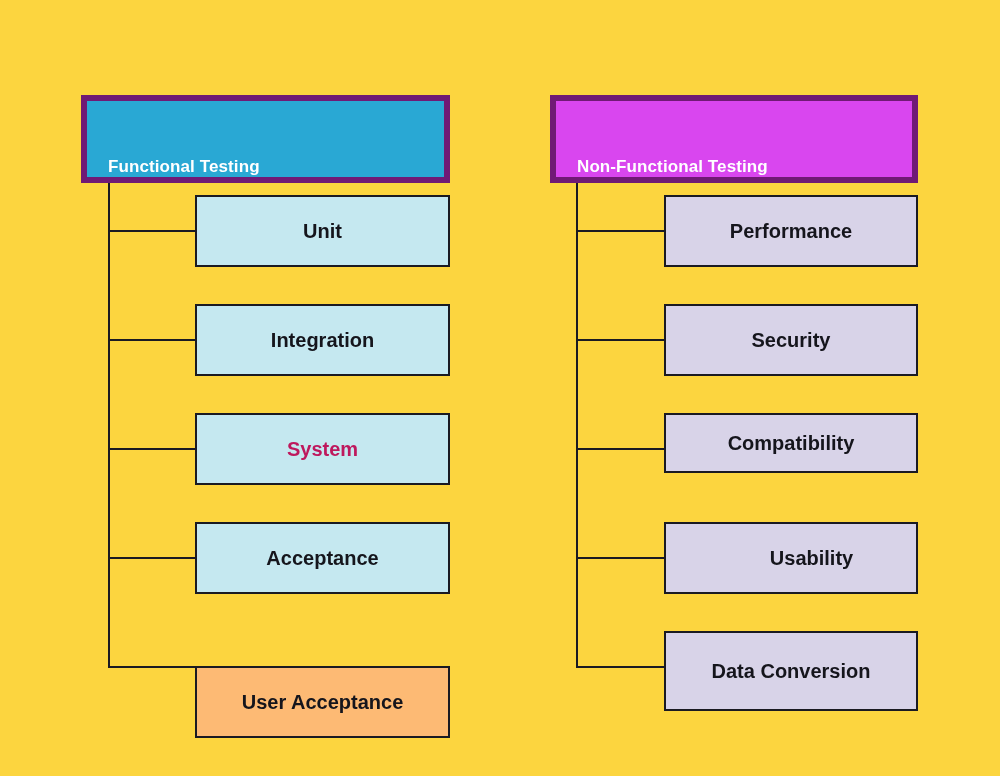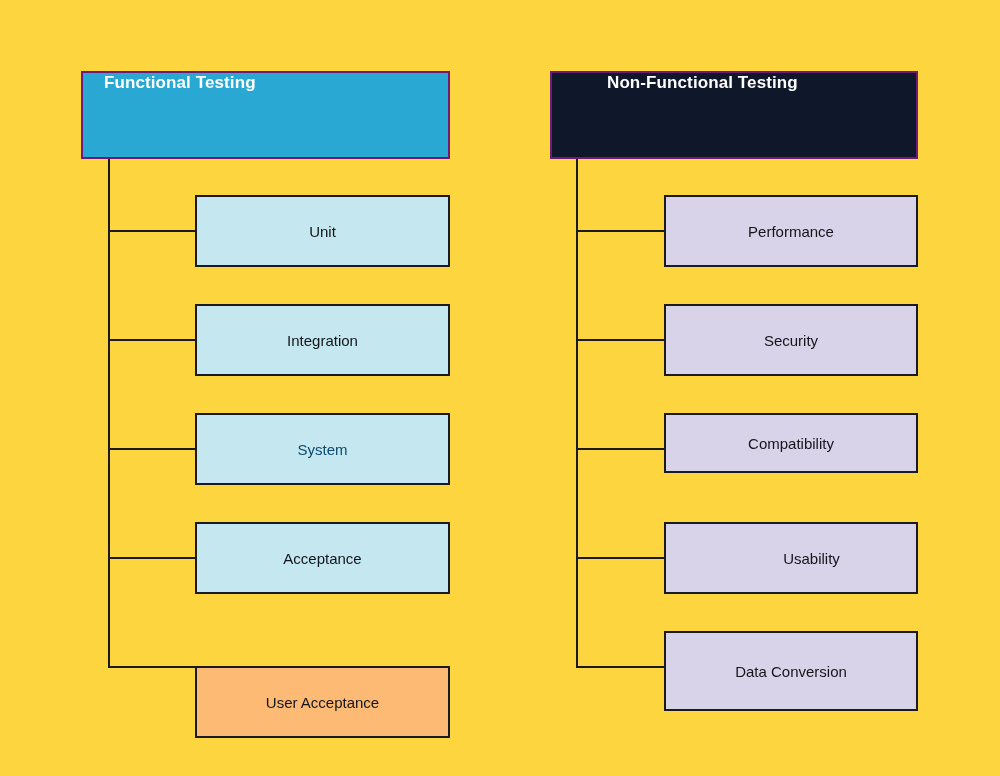--- a/index.html
+++ b/index.html
@@ -35,24 +35,25 @@
     background: #1a1a22;
   }
   .trunk  { width: 2px; }
   .branch { height: 2px; }
 
   
   .root-node {
     position: absolute;
     box-sizing: border-box;
     height: 88px;
-    border: 2px solid #701a75;
+    border: 6px solid #701a75;
     display: flex;
-    align-items: flex-start;
+    align-items: flex-end;
     z-index: 3;
+    margin-top: 24px;
   }
   .root-label {
     font-size: 17px;
     font-weight: bold;
     color: #ffffff;
     letter-spacing: 0.1px;
     padding-left: 21px;
     white-space: nowrap;
   }
 
@@ -61,22 +62,22 @@
     position: absolute;
     box-sizing: border-box;
     height: 72px;
     border: 2px solid #1a1a22;
     display: flex;
     align-items: center;
     justify-content: center;
     z-index: 3;
   }
   .leaf-label {
-    font-size: 15px;
-    font-weight: normal;
+    font-size: 20px;
+    font-weight: bold;
     color: #15151c;
     white-space: nowrap;
     text-align: center;
   }
 </style>
 </head>
 <body style="background: rgb(252, 213, 63);">
 
 <div id="canvas" style="background: rgb(252, 213, 63);">
   <div class="connectors" id="connectors">
@@ -97,29 +98,29 @@
       <div class="root-node" style="left: 81px; top: 71px; width: 369px; height: 88px; background: rgb(41, 168, 212);">
         <span class="root-label" style="color: rgb(255, 255, 255);">Functional Testing</span>
       </div>
       <div class="leaf-node" style="left: 195px; top: 195px; width: 255px; height: 72px; background: rgb(197, 232, 240);">
         <span class="leaf-label" style="color: rgb(21, 21, 28);">Unit</span>
       </div>
       <div class="leaf-node" style="left: 195px; top: 304px; width: 255px; height: 72px; background: rgb(197, 232, 240);">
         <span class="leaf-label" style="color: rgb(21, 21, 28); text-align: right;">Integration</span>
       </div>
       <div class="leaf-node" style="left: 195px; top: 413px; width: 255px; height: 72px; background: rgb(197, 232, 240);">
-        <span class="leaf-label" style="color: #0c4a6e;">System</span>
+        <span class="leaf-label" style="color: #be185d;">System</span>
       </div>
       <div class="leaf-node" style="left: 195px; top: 522px; width: 255px; height: 72px; background: rgb(197, 232, 240);">
         <span class="leaf-label" style="color: rgb(21, 21, 28);">Acceptance</span>
       </div>
       <div class="leaf-node" style="left: 195px; top: 666px; width: 255px; height: 72px; background: #fdba74;">
         <span class="leaf-label" style="color: rgb(21, 21, 28);">User Acceptance</span>
       </div>
-      <div class="root-node" style="left: 550px; top: 71px; width: 368px; height: 88px; background: #0f172a; padding-left: 34px;">
+      <div class="root-node" style="left: 550px; top: 71px; width: 368px; height: 88px; background: #d946ef;">
         <span class="root-label" style="color: rgb(255, 255, 255);">Non-Functional Testing</span>
       </div>
       <div class="leaf-node" style="left: 664px; top: 195px; width: 254px; height: 72px; background: rgb(216, 211, 232);">
         <span class="leaf-label" style="color: rgb(21, 21, 28); text-align: right;">Performance</span>
       </div>
       <div class="leaf-node" style="left: 664px; top: 304px; width: 254px; height: 72px; background: rgb(216, 211, 232);">
         <span class="leaf-label" style="color: rgb(21, 21, 28);">Security</span>
       </div>
       <div class="leaf-node" style="left: 664px; top: 413px; width: 254px; height: 60px; background: rgb(216, 211, 232);">
         <span class="leaf-label" style="color: rgb(21, 21, 28);">Compatibility</span>

